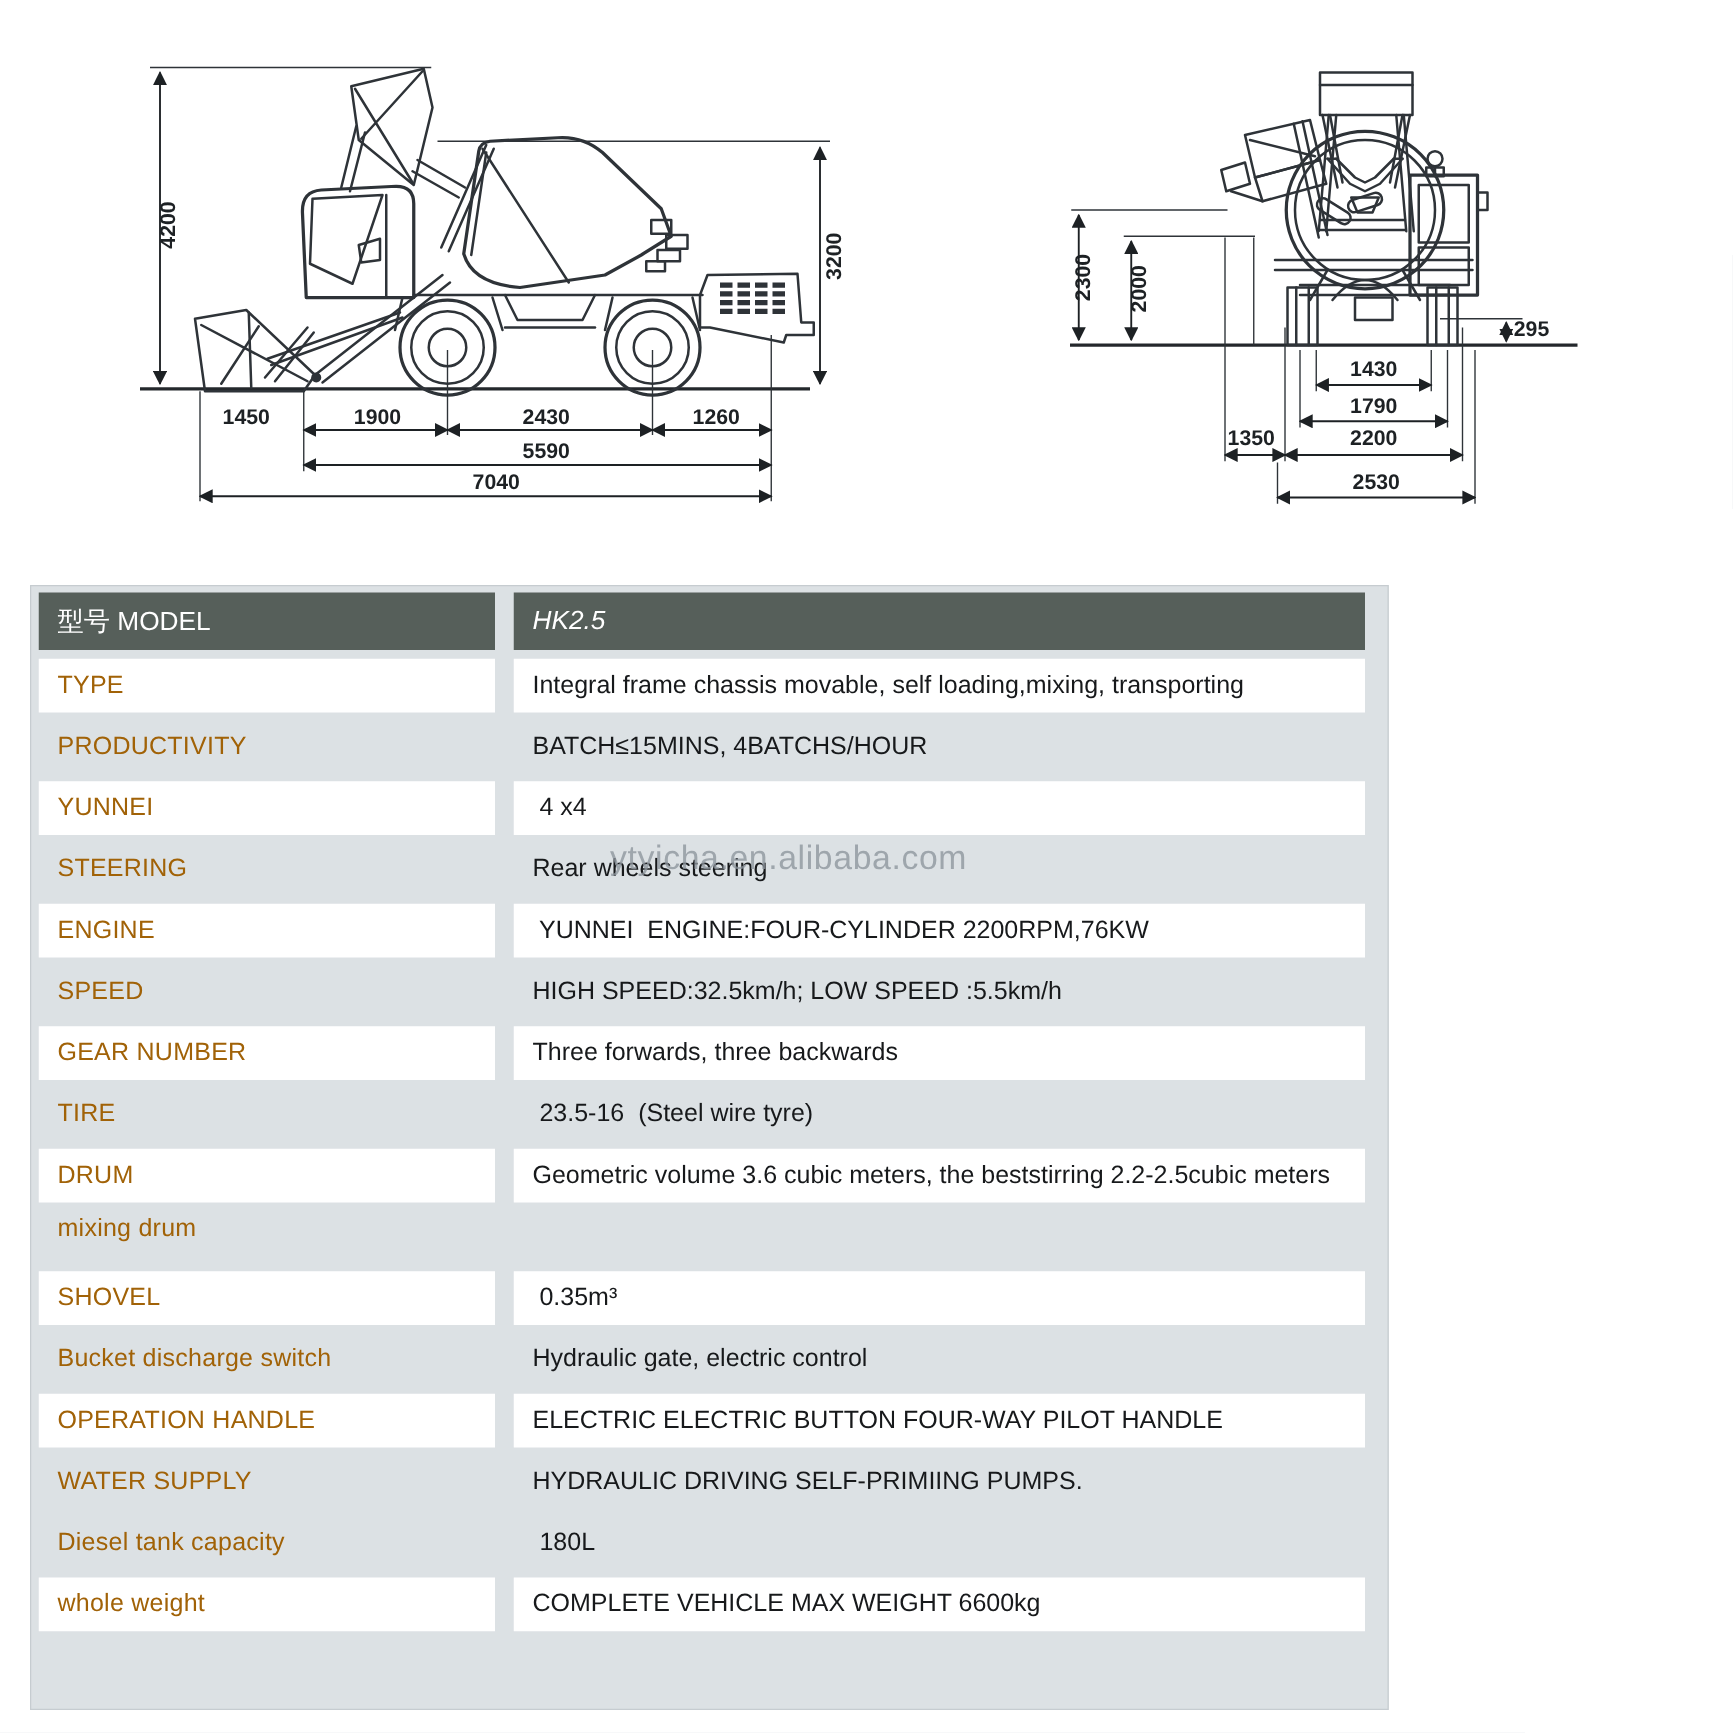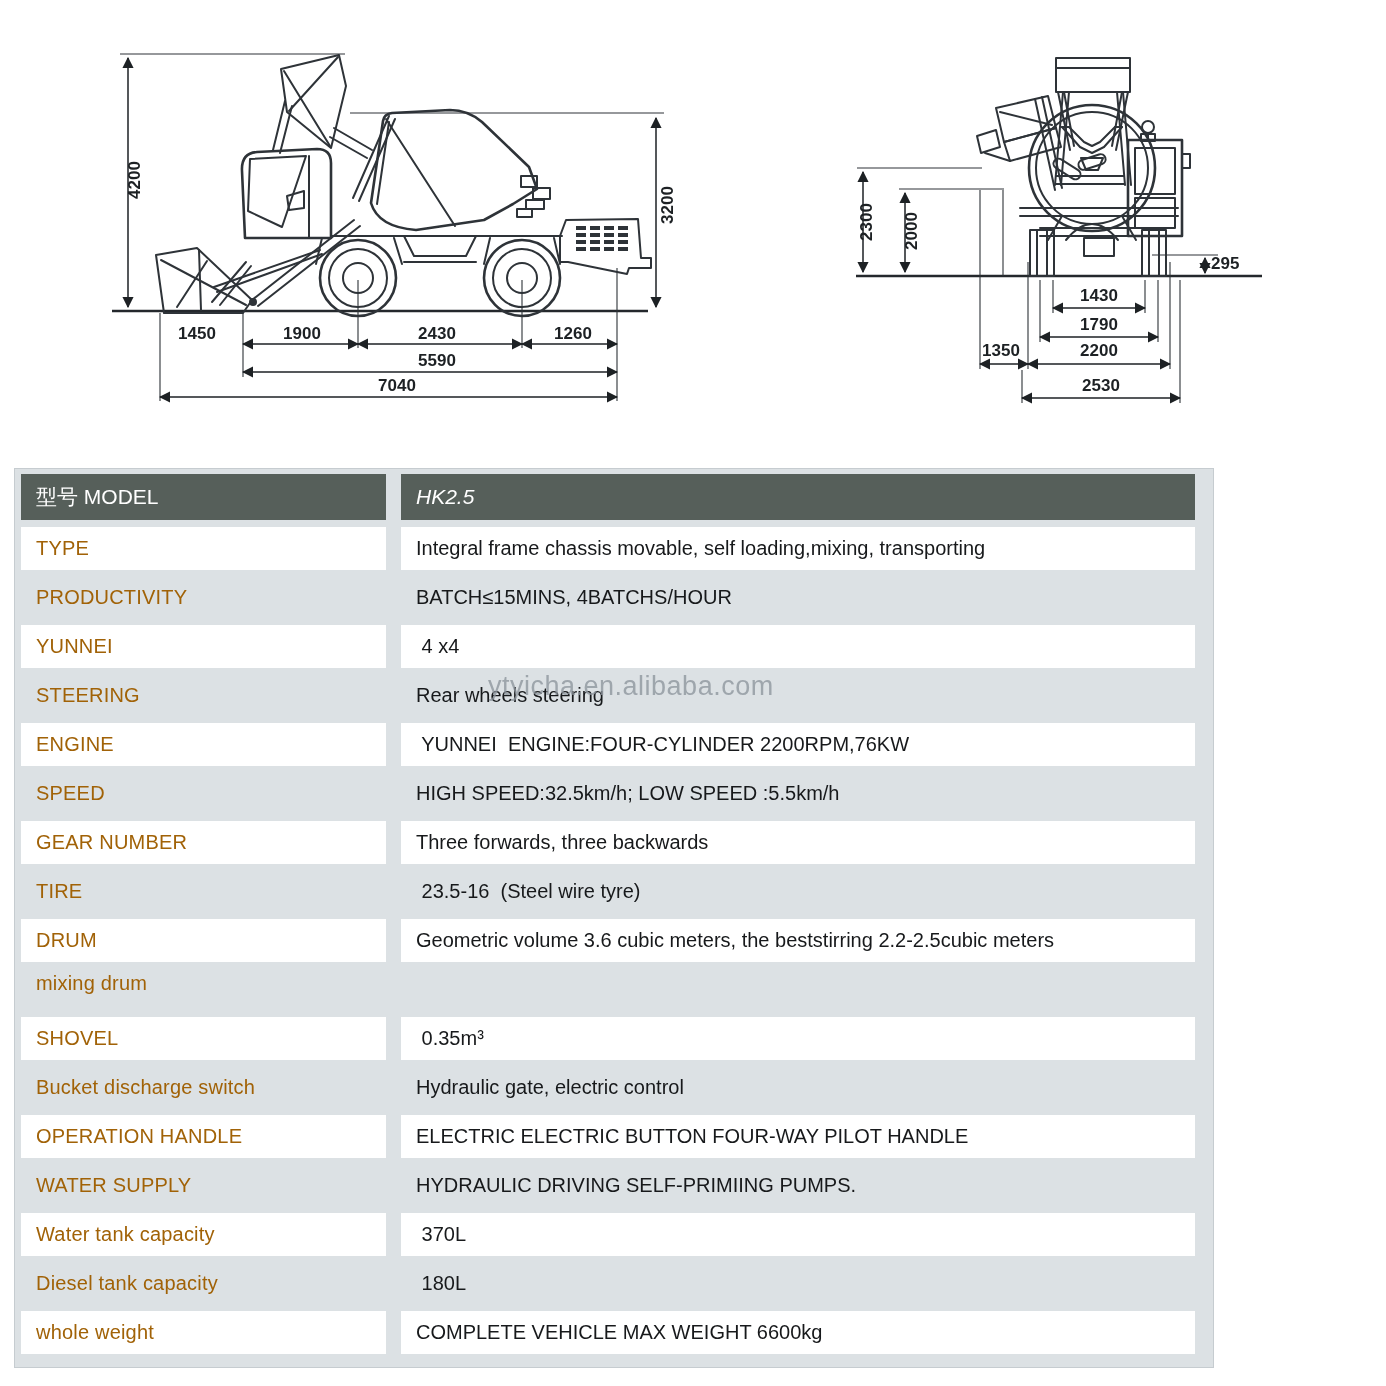--- a/index.html
+++ b/index.html
@@ -11,21 +11,21 @@
   svg text.dim{font-family:"Liberation Sans","DejaVu Sans",sans-serif;
                font-size:17px;font-weight:bold;fill:#1d2124;}
   svg .art{stroke:#2e3338;fill:none;stroke-width:2;stroke-linejoin:round;stroke-linecap:round;}
   svg .art2{stroke:#2e3338;fill:none;stroke-width:2.6;stroke-linejoin:round;}
   svg .dimln{stroke:#1d2124;fill:none;stroke-width:1.5;}
   svg .extln{stroke:#2e3338;fill:none;stroke-width:1.1;}
   svg .ground{stroke:#24282c;fill:none;stroke-width:2.6;}
   svg .grille{stroke:#2e3338;stroke-width:4.2;}
 
   
-  .panel{position:absolute;left:14px;top:468px;width:1200px;height:900px;
+  .panel{position:absolute;left:24px;top:468px;width:1087px;height:900px;
          background:#dce1e4;border:1px solid #c6ccd0;box-sizing:border-box;
          padding:5px 18px 13px 6px;}
   .trow{display:flex;height:49px;align-items:stretch;}
   .trow .lbl{width:365px;display:flex;align-items:center;padding-left:15px;box-sizing:border-box;
              font-size:20px;color:#a16207;letter-spacing:.2px;white-space:pre;}
   .trow .gapcell{width:15px;}
   .trow .val{flex:1;display:flex;align-items:center;padding-left:15px;box-sizing:border-box;
              font-size:20px;color:#17191b;white-space:pre;}
   .trow.light .lbl,.trow.light .val{background:#ffffff;margin:3px 0;}
   .trow.top .lbl,.trow.top .val{align-items:flex-start;padding-top:7px;}
@@ -294,25 +294,20 @@
   <div class="trow light">
     <div class="lbl">OPERATION HANDLE</div>
       <div class="gapcell"></div>
     <div class="val">ELECTRIC ELECTRIC BUTTON FOUR-WAY PILOT HANDLE</div>
   </div>
   <div class="trow">
     <div class="lbl">WATER SUPPLY</div>
       <div class="gapcell"></div>
     <div class="val">HYDRAULIC DRIVING SELF-PRIMIING PUMPS.</div>
   </div>
-  <div class="trow light">
-    <div class="lbl">Water tank capacity</div>
-      <div class="gapcell"></div>
-    <div class="val"> 370L</div>
-  </div>
   <div class="trow">
     <div class="lbl">Diesel tank capacity</div>
       <div class="gapcell"></div>
     <div class="val"> 180L</div>
   </div>
   <div class="trow light">
     <div class="lbl">whole weight</div>
       <div class="gapcell"></div>
     <div class="val">COMPLETE VEHICLE MAX WEIGHT 6600kg</div>
   </div>

